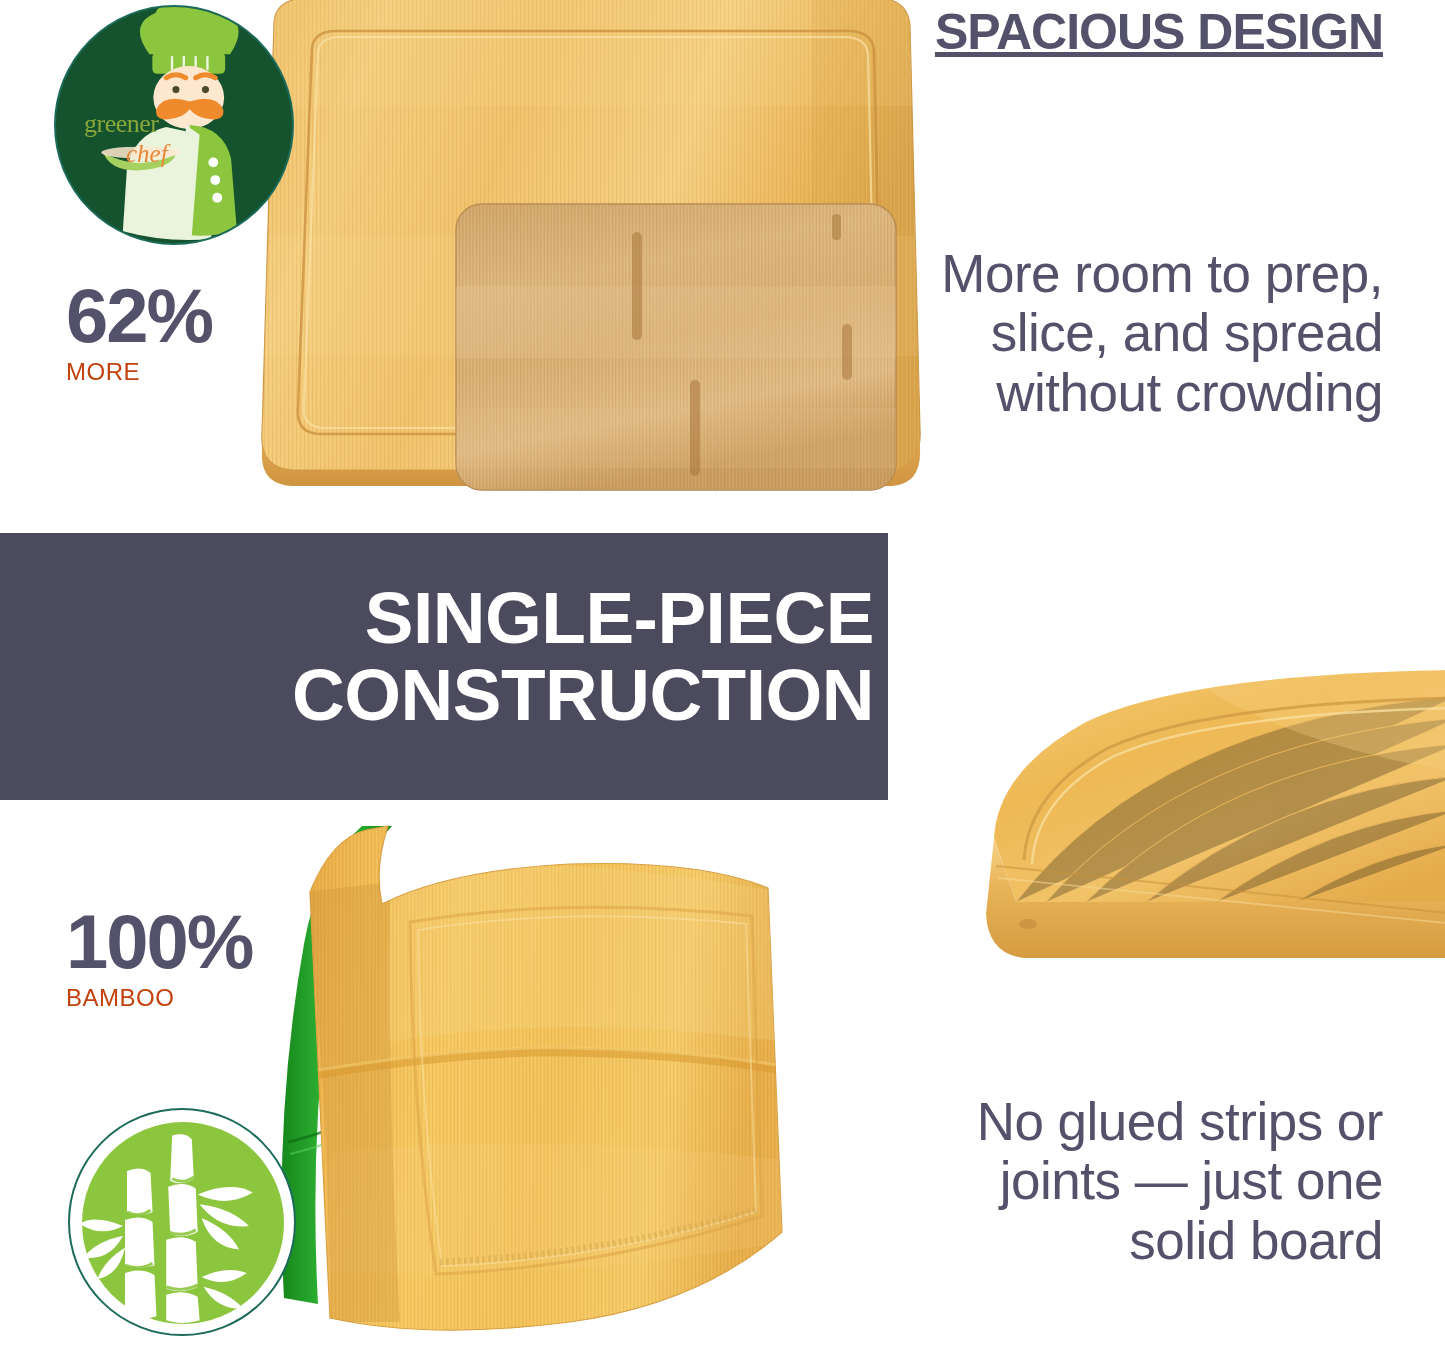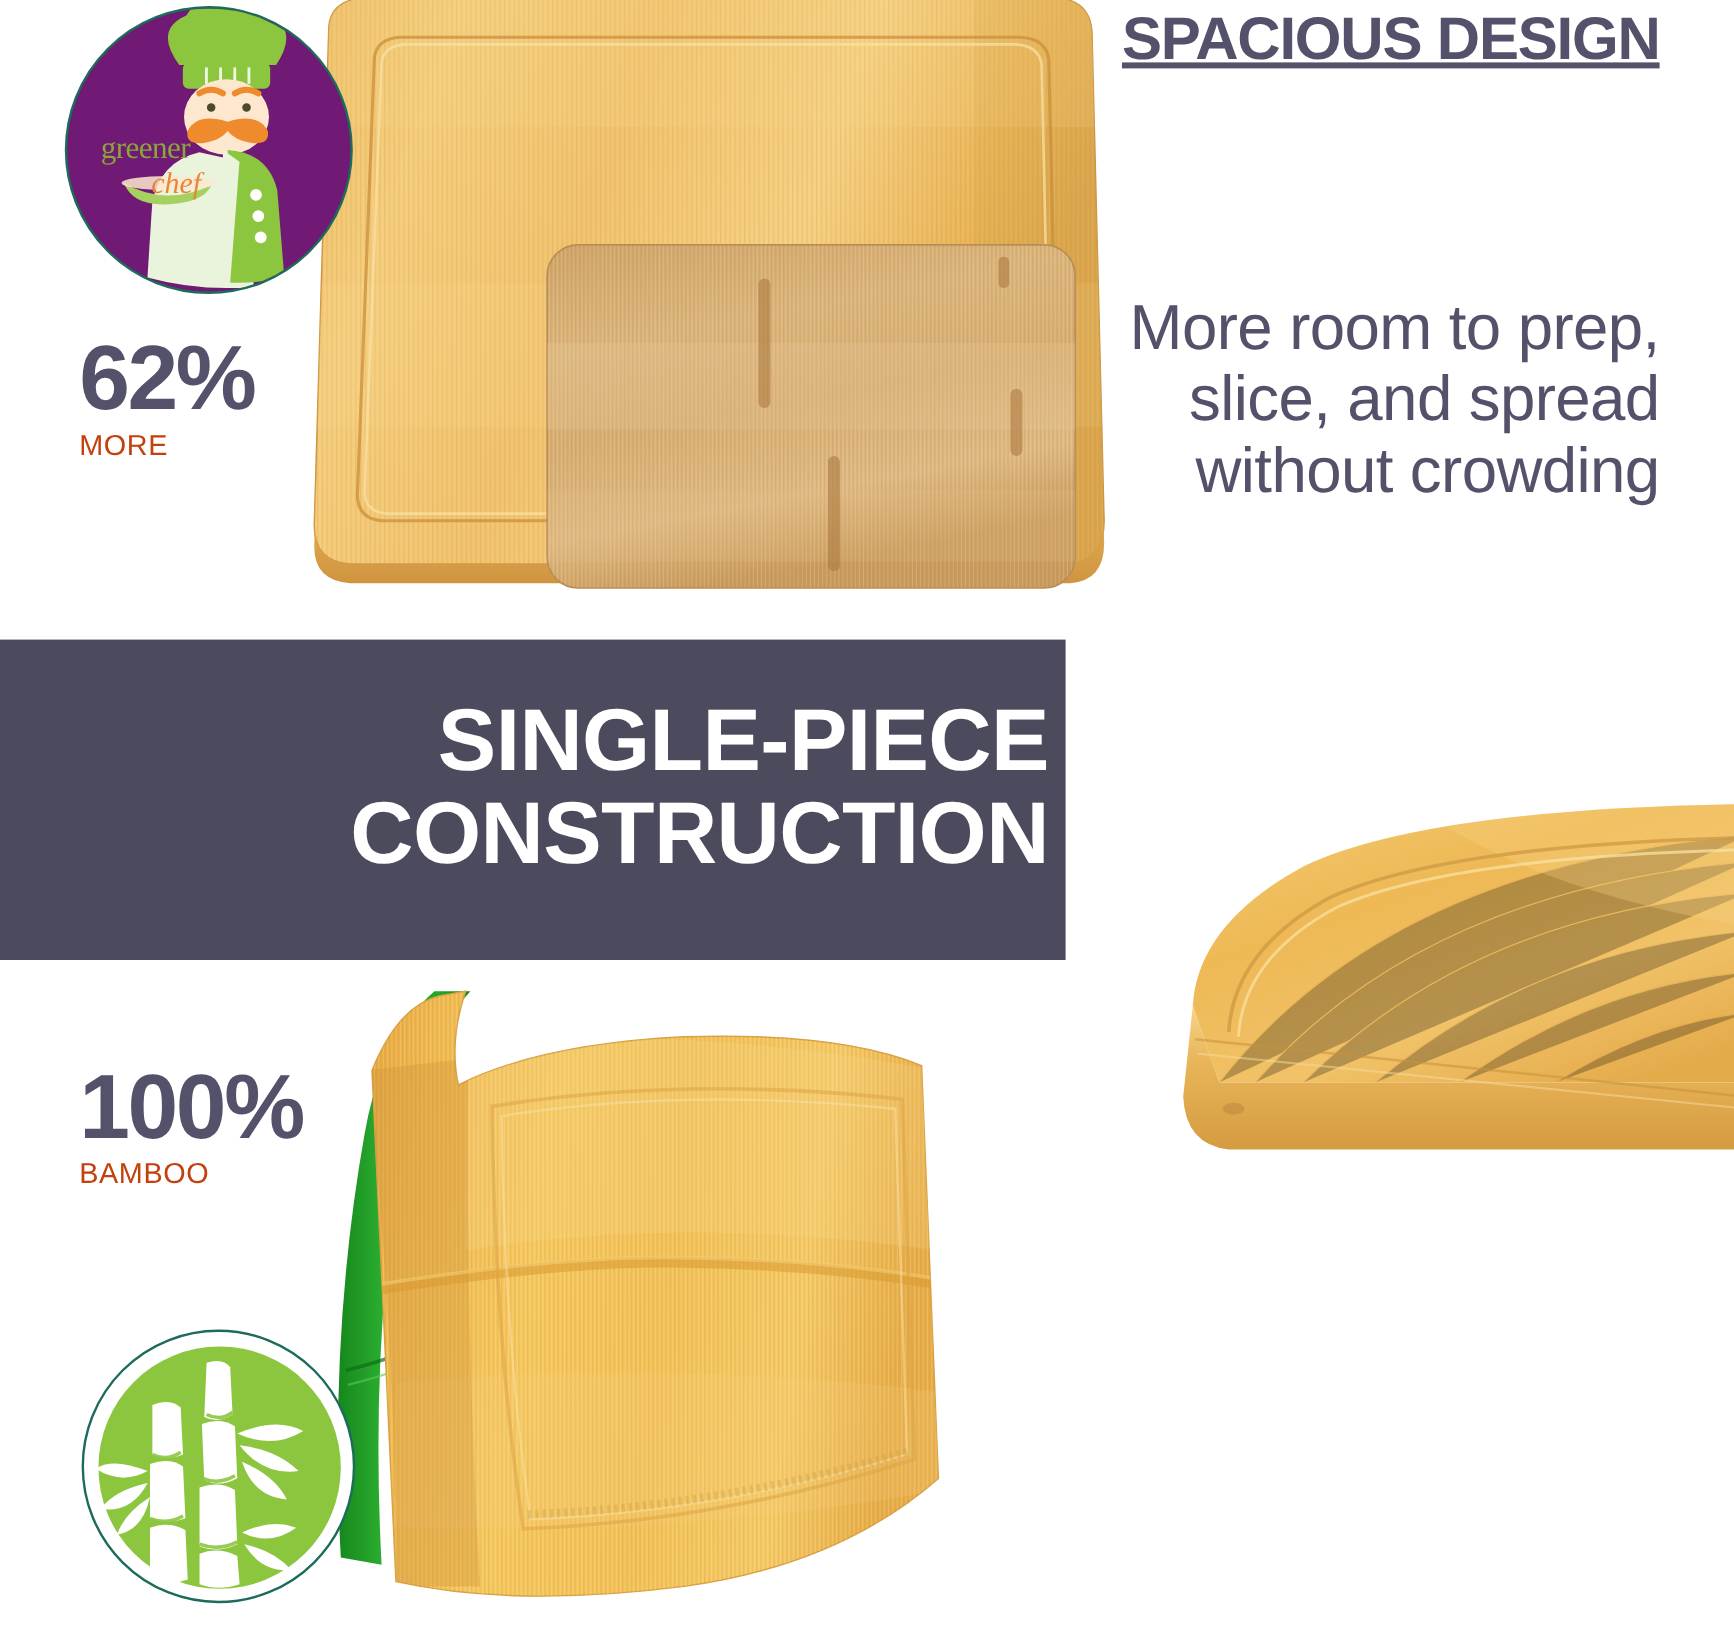--- a/index.html
+++ b/index.html
@@ -11,21 +11,21 @@
   }
 
   .stage { position:absolute; inset:0; width:1445px; height:1362px; background:#fff; }
 
   
   .top-section { position:absolute; left:0; top:0; width:1445px; height:533px; background:#fff; }
 
   
   .logo-badge {
     position:absolute; left:54px; top:5px; width:240px; height:240px;
-    border-radius:50%; background:#701a75; border:2.5px solid #1c6b5b;
+    border-radius:50%; background:#14532d; border:2.5px solid #1c6b5b;
     overflow:hidden;
   }
   .logo-badge .chef { position:absolute; inset:0; }
 
   .logo-wordmark { position:absolute; left:28px; top:104px; width:126px; height:70px; }
   .logo-greener {
     font-family:"Liberation Serif", serif; font-size:26px; color:#8aa63a;
     letter-spacing:-0.5px; line-height:1;
   }
   .logo-chef {
@@ -65,21 +65,21 @@
   }
   .banner-title {
     position:absolute; left:64px; top:46px; width:810px;
     color:#ffffff; font-size:73px; font-weight:bold; line-height:1.06;
     letter-spacing:-0.5px;
   }
 
   
   .bottom-section { position:absolute; left:0; top:800px; width:1445px; height:562px; background:#fff; }
 
-  .stat-block-bottom { position:absolute; left:66px; top:88px; width:250px; }
+  .stat-block-bottom { position:absolute; left:66px; top:107px; width:250px; }
 
   .bamboo-badge {
     position:absolute; left:68px; top:308px; width:228px; height:228px;
     border-radius:50%; background:#fff; border:2.5px solid #1c6b5b; overflow:hidden;
   }
   .bamboo-badge .inner {
     position:absolute; left:12px; top:12px; width:202px; height:202px;
     border-radius:50%; background:#8cc63f;
   }
 
@@ -359,15 +359,16 @@
           <path d="M134 110 q28 12 38 32 q-28 -2 -38 -32 z"></path>
           <path d="M54 118 q-30 -12 -44 -2 q22 14 44 2 z"></path>
           <path d="M54 128 q-28 6 -40 22 q26 4 40 -22 z"></path>
           <path d="M56 140 q-22 14 -28 32 q22 -4 28 -32 z"></path>
           <path d="M134 170 q26 -12 46 -4 q-22 16 -46 4 z"></path>
           <path d="M136 180 q26 6 40 22 q-26 2 -40 -22 z"></path>
         </g>
       </svg>
     </div>
 
+    <div class="body-bottom">No glued strips or joints — just one solid board</div>
   </div>
 
 </div>
 
 </body></html>

